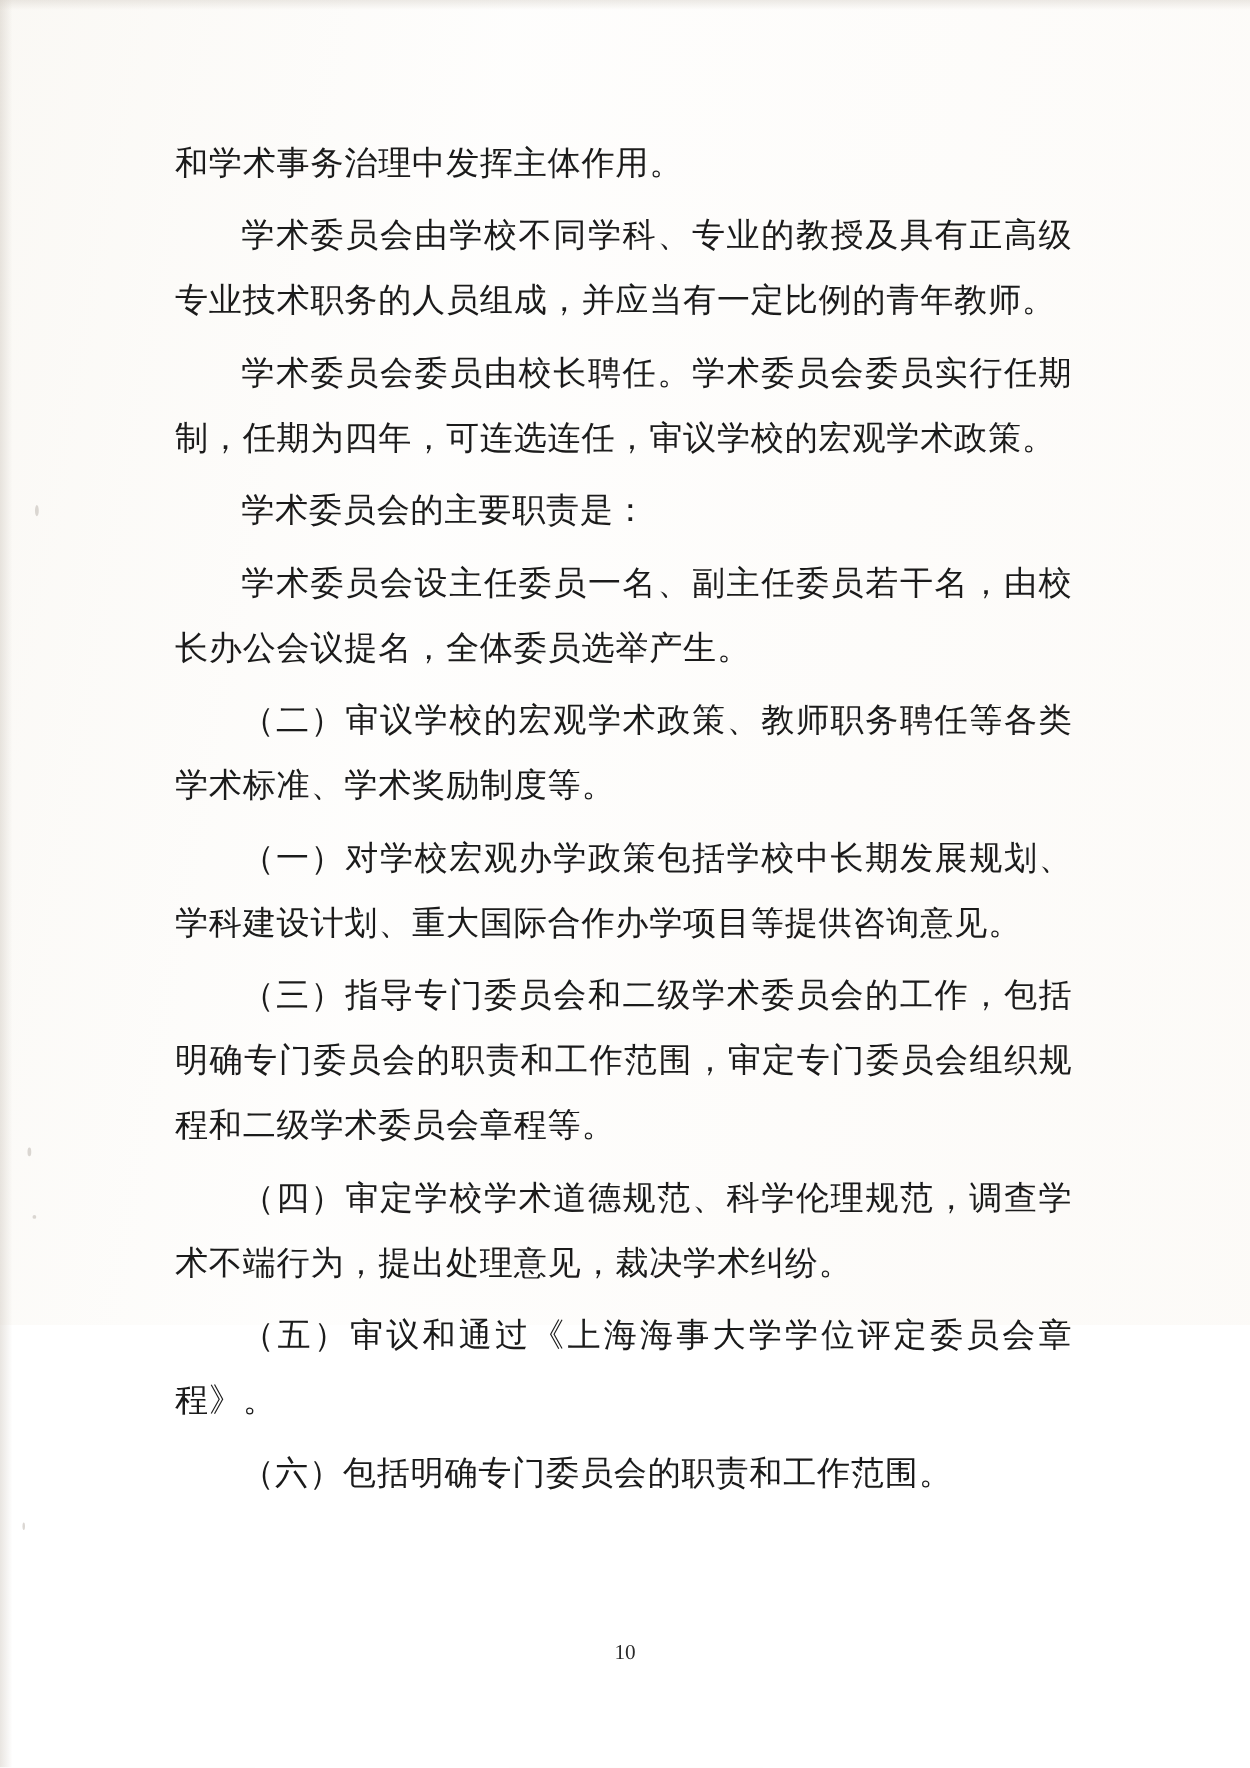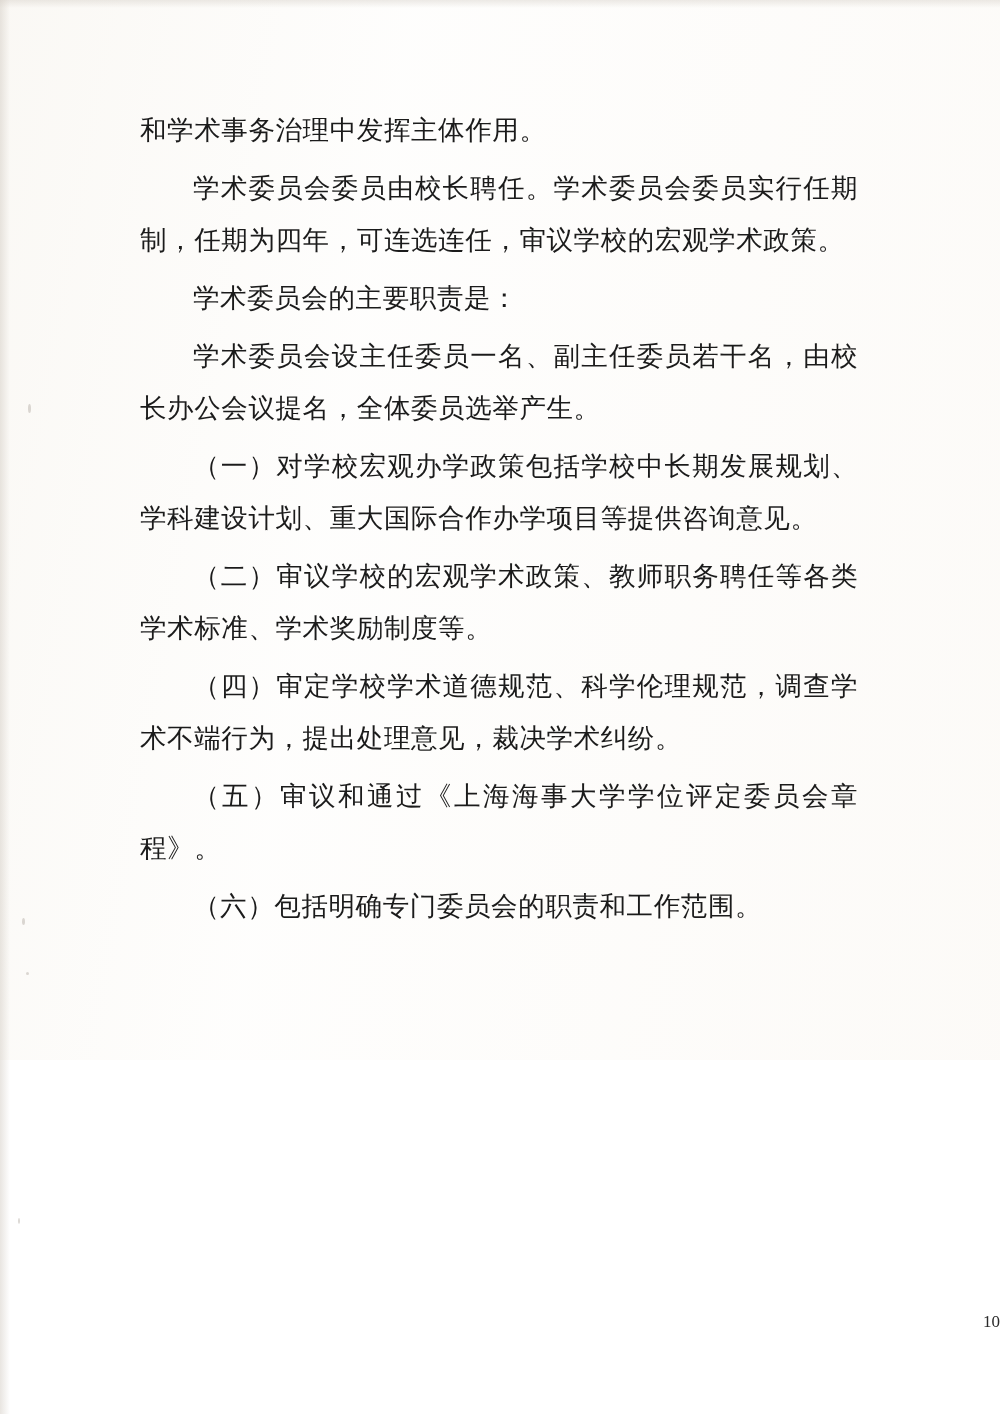--- a/index.html
+++ b/index.html
@@ -45,21 +45,21 @@
     font-family: "Liberation Serif", "DejaVu Serif", serif;
   }
   p.indent {
     text-indent: 53px;
   }
   .page-number {
     position: absolute;
     left: 0;
     right: 0;
     top: 1312px;
-    text-align: right;
+    text-align: center;
     font-size: 17px;
     color: #2a2a2a;
     font-family: "Liberation Serif", "DejaVu Serif", serif;
   }
   
   .speck {
     position: absolute;
     background: #cfcac4;
     border-radius: 50%;
     opacity: 0.75;
@@ -89,24 +89,26 @@
   <div class="edge-left"></div>
   <div class="edge-top"></div>
 
   <div class="speck s1"></div>
   <div class="speck s2"></div>
   <div class="speck s3"></div>
   <div class="speck s4"></div>
 
   <div class="content">
     <p class="para">和学术事务治理中发挥主体作用。</p>
+    <p class="para indent">学术委员会由学校不同学科、专业的教授及具有正高级专业技术职务的人员组成，并应当有一定比例的青年教师。</p>
     <p class="para indent">学术委员会委员由校长聘任。学术委员会委员实行任期制，任期为四年，可连选连任，审议学校的宏观学术政策。</p>
     <p class="para indent">学术委员会的主要职责是：</p>
     <p class="para indent">学术委员会设主任委员一名、副主任委员若干名，由校长办公会议提名，全体委员选举产生。</p>
+    <p class="para indent">（二）审议学校的宏观学术政策、教师职务聘任等各类学术标准、学术奖励制度等。</p>
     <p class="para indent">（一）对学校宏观办学政策包括学校中长期发展规划、学科建设计划、重大国际合作办学项目等提供咨询意见。</p>
-    <p class="para indent">（二）审议学校的宏观学术政策、教师职务聘任等各类学术标准、学术奖励制度等。</p>
+    <p class="para indent">（三）指导专门委员会和二级学术委员会的工作，包括明确专门委员会的职责和工作范围，审定专门委员会组织规程和二级学术委员会章程等。</p>
     <p class="para indent">（四）审定学校学术道德规范、科学伦理规范，调查学术不端行为，提出处理意见，裁决学术纠纷。</p>
     <p class="para indent">（五）审议和通过《上海海事大学学位评定委员会章程》。</p>
     <p class="para indent">（六）包括明确专门委员会的职责和工作范围。</p>
   </div>
 
   <div class="page-number">10</div>
 </div>
 
 </body></html>

